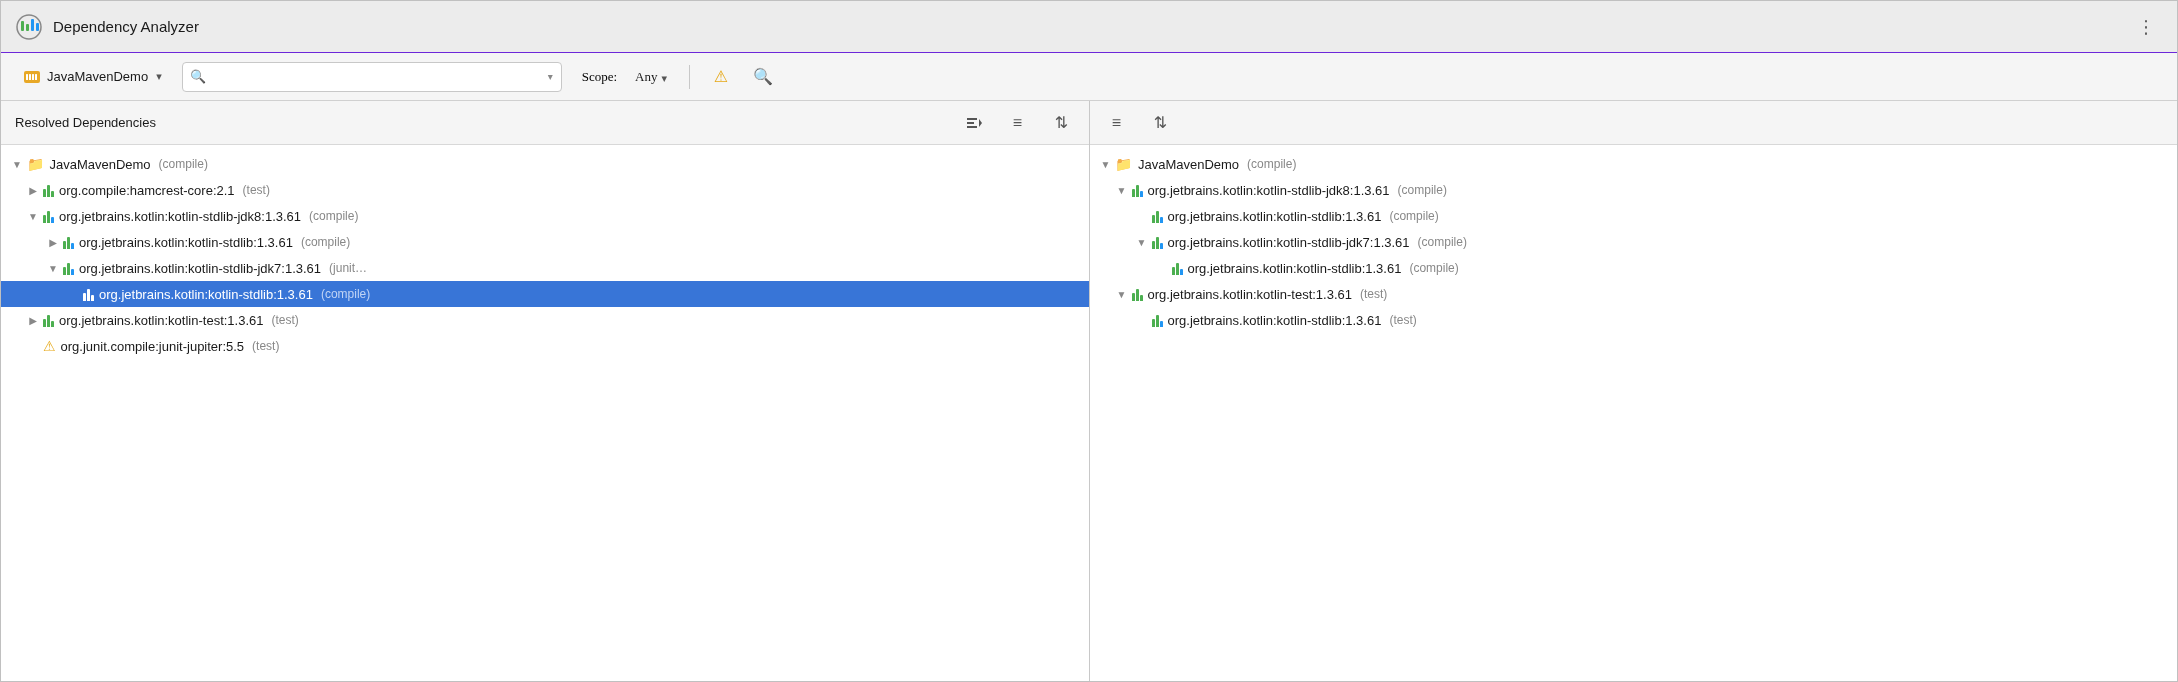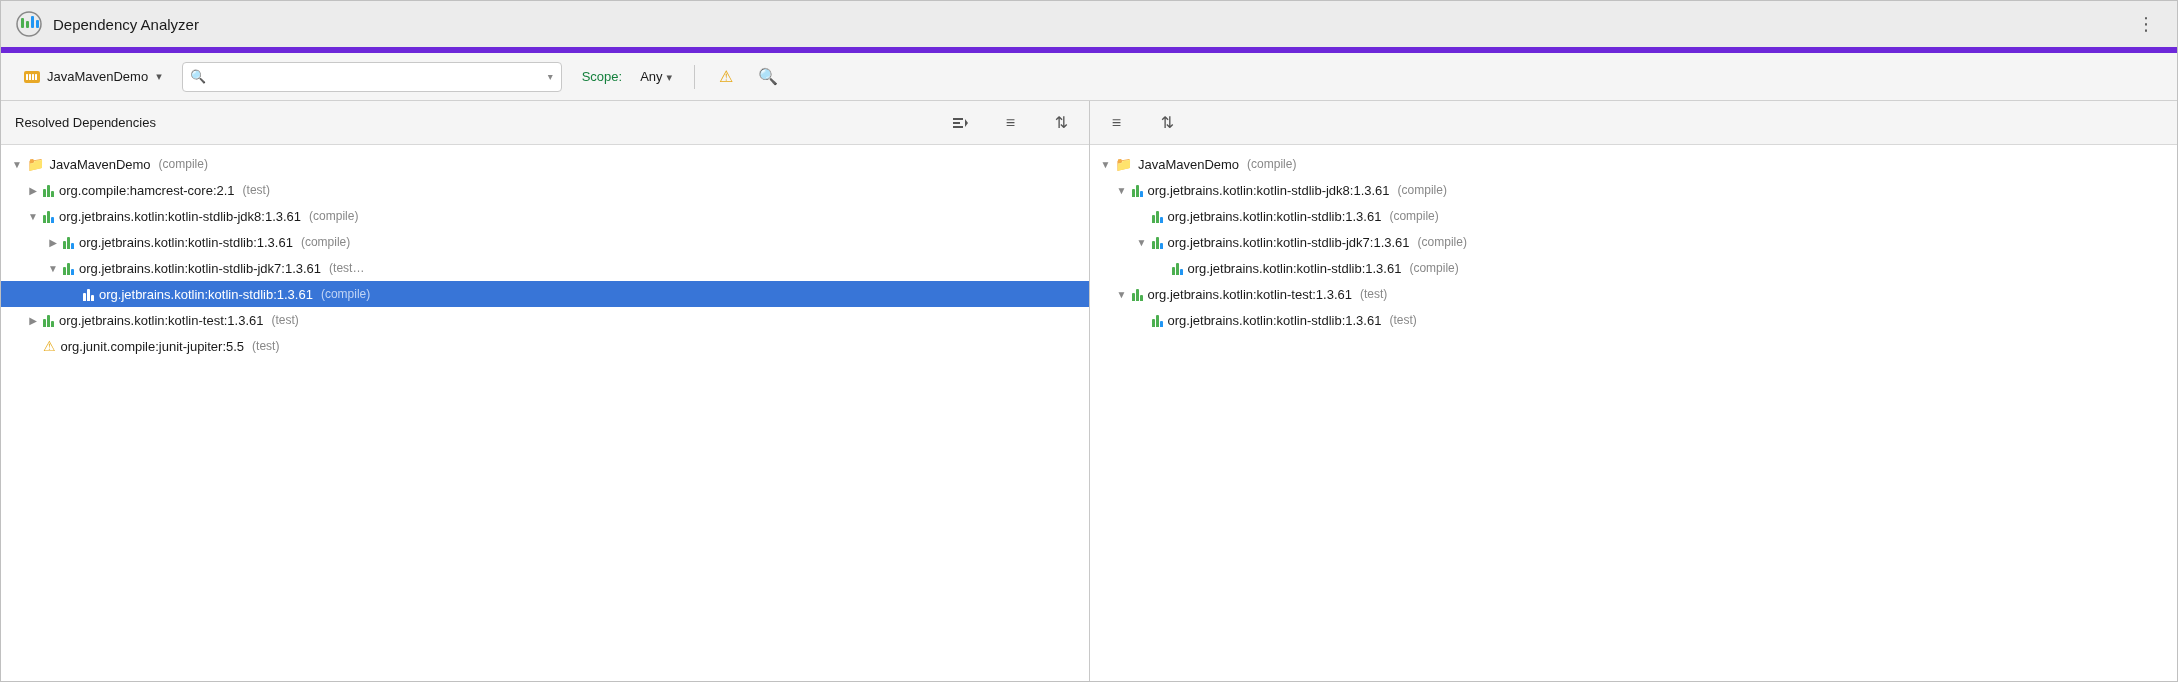--- a/index.html
+++ b/index.html
@@ -21,21 +21,21 @@
       background: #f2f2f2;
       border: 1px solid #c0c0c0;
     }
 
     
     .title-bar {
       display: flex;
       align-items: center;
       height: 52px;
       background: #ececec;
-      border-bottom: 6px solid #6d28d9;
+      border-bottom: 1px solid #6d28d9;
       padding: 0 14px;
       gap: 10px;
     }
     .title-bar-icon {
       width: 28px;
       height: 28px;
       display: flex;
       align-items: center;
       justify-content: center;
     }
@@ -92,28 +92,29 @@
     .search-input {
       border: none;
       outline: none;
       font-size: 13px;
       width: 100%;
       background: transparent;
       color: #333;
     }
     .search-chevron { color: #888; font-size: 10px; }
 
-    .scope-label { color: #15803d; font-size: 13px; margin-left: 8px; }
+    .scope-label { color: #000000; font-size: 13px; margin-left: 8px; font-family: Liberation Serif, serif; }
     .scope-btn {
       display: flex;
       align-items: flex-end;
       gap: 4px;
       cursor: pointer;
       padding: 3px 6px;
       border-radius: 3px;
+      font-family: Liberation Serif, serif;
     }
     .scope-value { font-size: 13px; }
 
     .toolbar-icon-btn {
       display: flex;
       align-items: center;
       justify-content: center;
       width: 30px;
       height: 30px;
       cursor: pointer;
@@ -141,21 +142,21 @@
       background: #c8c8c8;
     }
 
     .panel-header {
       display: flex;
       align-items: center;
       height: 44px;
       padding: 0 14px;
       border-bottom: 1px solid #d8d8d8;
       background: #f5f5f5;
-      gap: 25px;
+      gap: 18px;
     }
     .panel-title {
       font-size: 13px;
       font-weight: 500;
       color: #1a1a1a;
       flex: 1;
     }
     .panel-icon-btn {
       display: flex;
       align-items: center;
@@ -378,21 +379,21 @@
         </div>
 
         <div class="tree-item indent-2">
           <span class="expand-icon">▼</span>
           <span class="bar-icon bar-mixed">
             <span class="b1"></span>
               <span class="b2"></span>
               <span class="b3"></span>
           </span>
           <span class="item-text">org.jetbrains.kotlin:kotlin-stdlib-jdk7:1.3.61</span>
-          <span class="scope-text">(test…</span>
+          <span class="scope-text">(junit…</span>
         </div>
 
         <div class="tree-item indent-3 selected">
           <span class="expand-icon"></span>
           <span class="bar-icon" style="margin-right:5px;">
             <span style="width:3px;height:8px;display:inline-block;background:white;border-radius:1px 1px 0 0;"></span>
             <span style="width:3px;height:12px;display:inline-block;background:white;border-radius:1px 1px 0 0;"></span>
             <span style="width:3px;height:6px;display:inline-block;background:white;border-radius:1px 1px 0 0;"></span>
           </span>
           <span class="item-text">org.jetbrains.kotlin:kotlin-stdlib:1.3.61</span>

